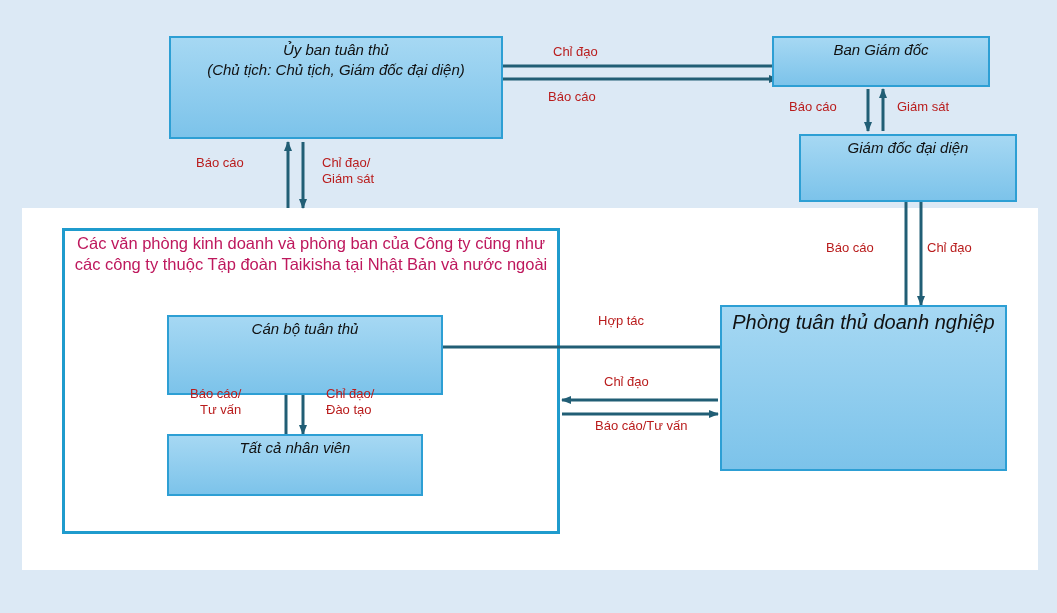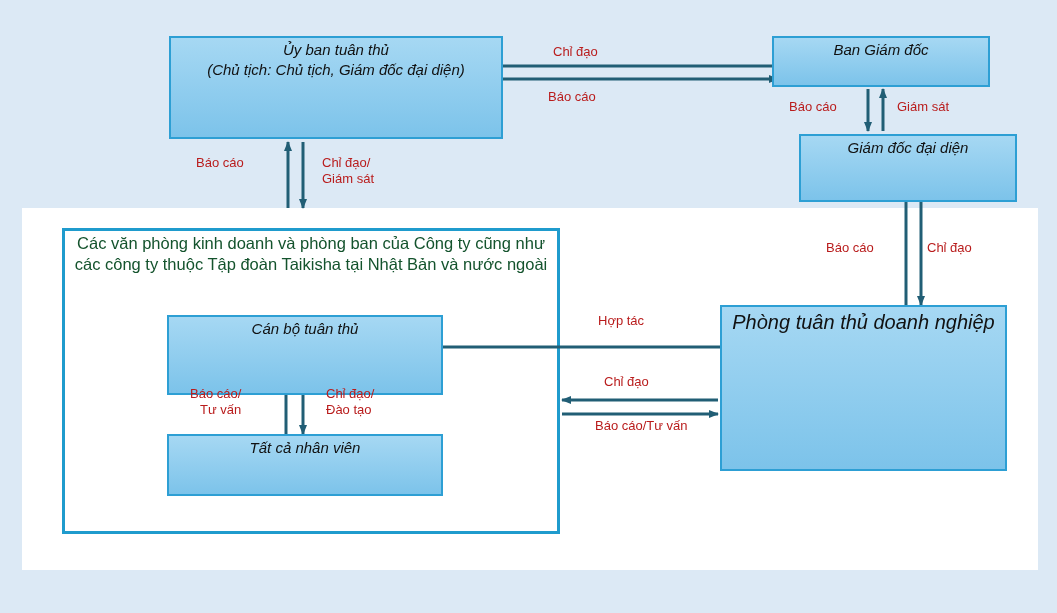--- a/index.html
+++ b/index.html
@@ -61,31 +61,31 @@
     left: 799px; top: 134px; width: 218px; height: 68px;
   }
   .node-dept {
     left: 720px; top: 305px; width: 287px; height: 166px;
     font-size: 20px;
   }
   .node-officer {
     left: 167px; top: 315px; width: 276px; height: 80px;
   }
   .node-employee {
-    left: 167px; top: 434px; width: 276px; height: 62px;
+    left: 167px; top: 434px; width: 256px; height: 62px;
   }
   .container-caption {
     position: absolute;
     left: 72px;
     top: 233px;
     width: 478px;
     text-align: center;
     font-size: 16.5px;
     line-height: 1.3;
-    color: #14532d;
+    color: #be185d;
   }
   .edge-label {
     position: absolute;
     font-family: Liberation Sans, sans-serif;
     font-size: 13px;
     line-height: 1.22;
     color: #b91c1c;
     white-space: pre-line;
   }
   .lbl-chidao-top { left: 553px; top: 44px; }

